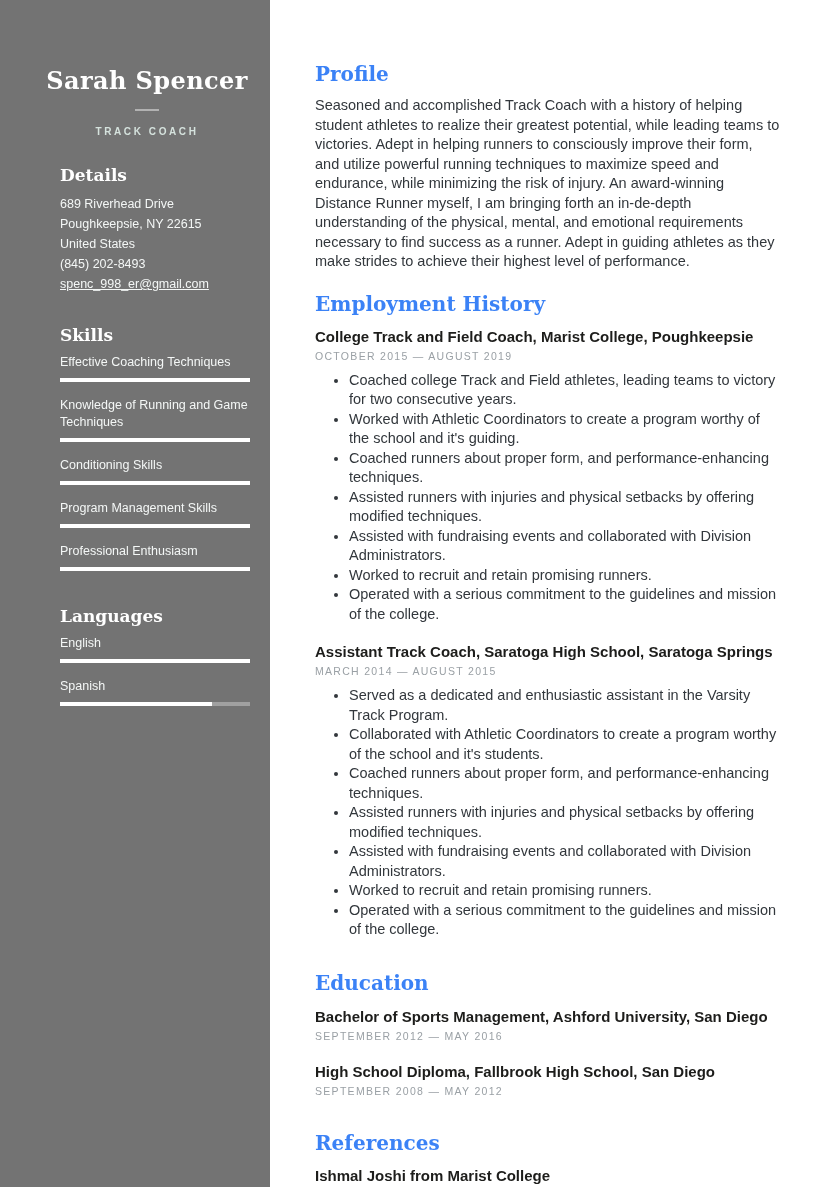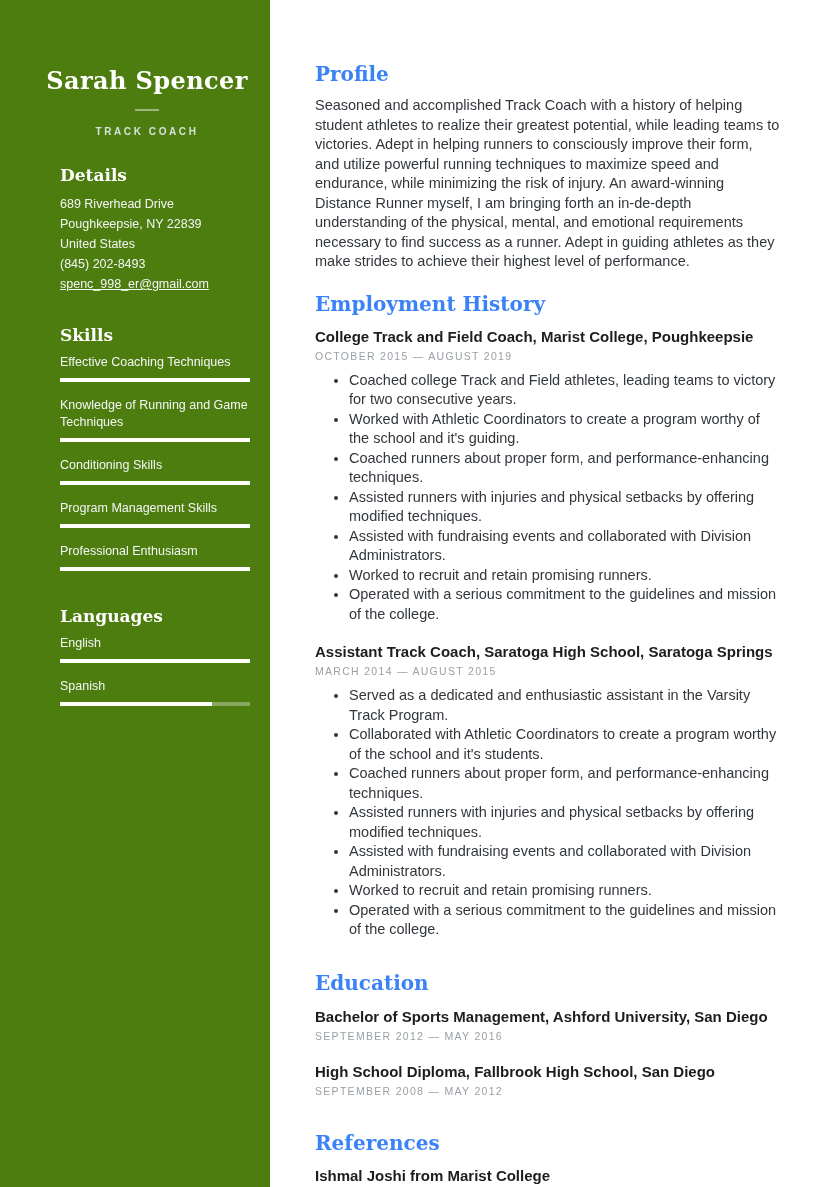--- a/index.html
+++ b/index.html
@@ -13,21 +13,21 @@
   .page {
     display: flex;
     width: 840px; height: 1187px;
     overflow: hidden;
     background: #ffffff;
   }
 
   
   .sidebar {
     width: 270px; flex: 0 0 270px;
-    background: #4d7c0f;
+    background: #737373;
     color: #ffffff;
     padding: 66px 20px 40px 60px;
   }
   .sb-header { margin-left: -16px; text-align: center; }
   .sb-name {
     font-family: "DejaVu Serif", serif;
     font-size: 24px; font-weight: bold;
     letter-spacing: 0.4px; line-height: 30px;
     color: #ffffff;
   }
@@ -115,21 +115,21 @@
 
     <header class="sb-header">
       <div class="sb-name">Sarah Spencer</div>
       <div class="sb-divider"></div>
       <div class="sb-role">TRACK COACH</div>
     </header>
 
     <section class="sb-section first">
       <div class="sb-heading">Details</div>
       <div class="sb-line">689 Riverhead Drive</div>
-      <div class="sb-line">Poughkeepsie, NY 22839</div>
+      <div class="sb-line">Poughkeepsie, NY 22615</div>
       <div class="sb-line">United States</div>
       <div class="sb-line">(845) 202-8493</div>
       <a href="#" class="sb-email">spenc_998_er@gmail.com</a>
     </section>
 
     <section class="sb-section">
       <div class="sb-heading">Skills</div>
 
       <div class="skill">
         <div class="skill-label">Effective Coaching Techniques</div>

